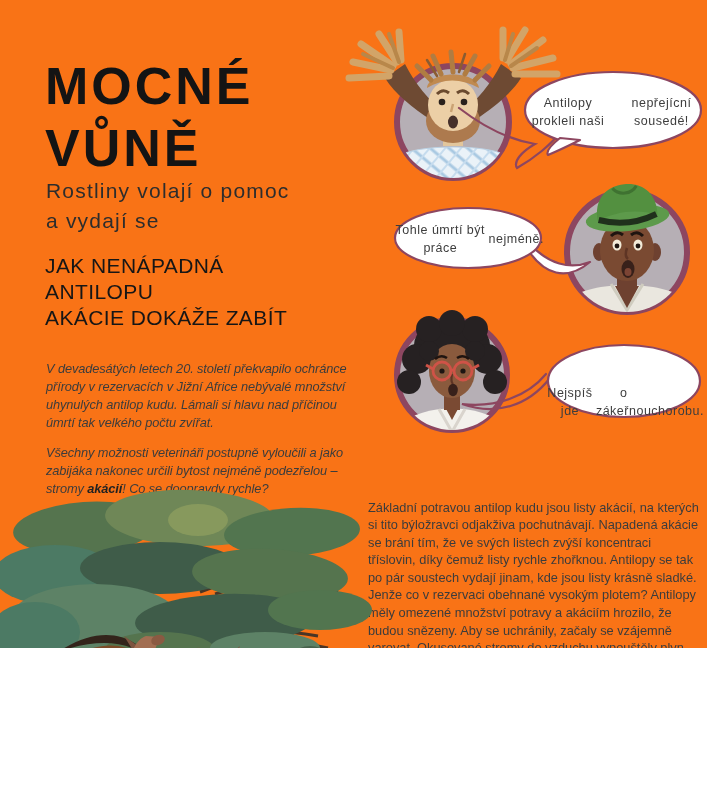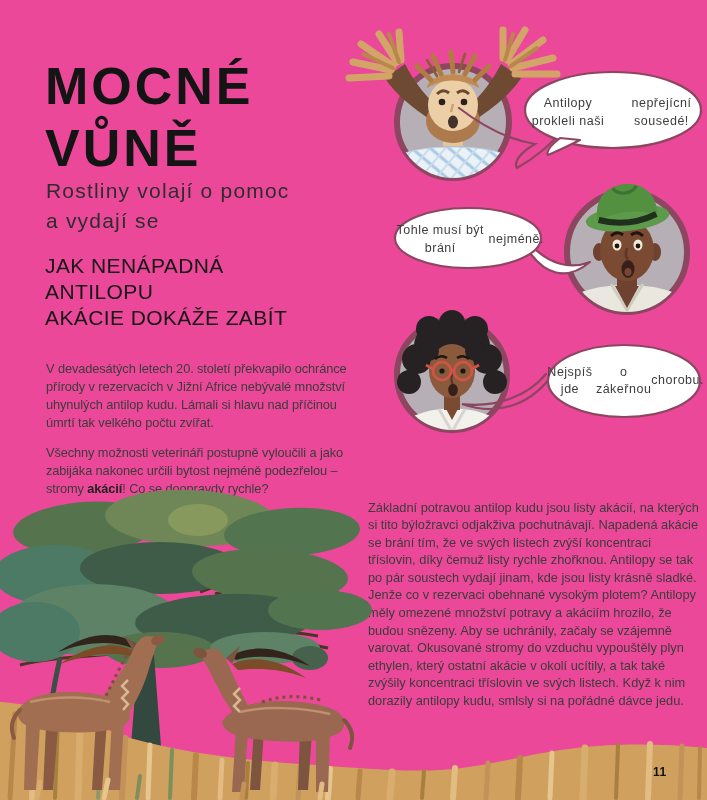--- a/index.html
+++ b/index.html
@@ -1,55 +1,55 @@
 <!DOCTYPE html>
 <html><head>
 <meta charset="utf-8">
 <style>
   html,body { margin:0; padding:0; background:#ffffff; }
   .page {
-    position:relative; width:707px; height:800px; background:#ec4899;
+    position:relative; width:707px; height:648px; background:#f97316;
     overflow:hidden; font-family:"Liberation Sans", sans-serif; color:#3a3a3a;
   }
   .abs { position:absolute; }
 
   
   .title {
     left:45px; top:20px; width:330px;
     font-size:52px; font-weight:700; letter-spacing:3px;
     line-height:1.2; color:#141414;
   }
   .subtitle {
     left:46px; top:176px; width:330px;
     font-size:21px; font-weight:400; letter-spacing:1.2px;
     line-height:1.45; color:#2d2d2d;
   }
   .heading {
     left:45px; top:236px; width:330px;
     font-size:21px; font-weight:400; letter-spacing:0.4px;
     line-height:1.22; color:#161616;
   }
-  .para { font-size:12.8px; line-height:1.42; letter-spacing:-0.1px; color:#3c3c3c; }
+  .para { font-size:12.8px; line-height:1.42; letter-spacing:-0.1px; color:#3c3c3c;font-style:italic; }
   .para1 { left:46px; top:347px; width:322px; }
   .para2 { left:46px; top:431px; width:322px; }
   .para b { color:#222; }
   .main-text { left:368px; top:486px; width:331px; font-size:12.8px; line-height:1.37; color:#3c3c3c; }
 
   
   .portrait { z-index:2; }
   .tail { z-index:3; }
   .bubble { z-index:4; }
   .bubble .bubble-svg { position:absolute; left:0; top:0; }
   .bubble .bubble-text {
     position:absolute; inset:0; display:flex; 
     align-items:center; justify-content:center;
     font-size:12.5px; letter-spacing:0.5px; line-height:1.45; color:#3d3d3d;
     text-align:center;
   }
-  .bubble3 .bubble-text { line-height:1.4; }
+  .bubble3 .bubble-text { line-height:1.4;align-items:flex-end; }
 
   .page-number {
     left:653px; top:765px; font-size:12px; font-weight:700; color:#111;
     z-index:6; letter-spacing:0.5px;
   }
   .illustration { left:0; top:480px; z-index:1; }
 </style>
 </head>
 <body>
 
@@ -195,21 +195,21 @@
 
   <svg class="abs tail" style="left:524px; top:240px;" width="70" height="50" viewBox="0 0 70 50">
     <path d="M4,10 C20,34 42,42 66,22 C46,30 24,24 6,4 Z" fill="#ffffff" stroke="#8d4660" stroke-width="2.2" stroke-linejoin="round"></path>
   </svg>
 
   <div class="abs bubble" style="left:392px; top:206px; width:152px; height:66px;">
     <svg class="bubble-svg" width="152" height="66" viewBox="0 0 152 66">
       <ellipse cx="76" cy="32" rx="73" ry="30" fill="#ffffff" stroke="#8d4660" stroke-width="2.2"></ellipse>
     </svg>
     <div class="bubble-text">
-      <div>Tohle musí být brání</div>
+      <div>Tohle úmrtí být práce</div>
       <div>nejméně.</div>
     </div>
   </div>
 
   <svg class="abs portrait" style="left:367px; top:287px;" width="175" height="175" viewBox="0 0 175 175">
     <defs>
         <clipPath id="clip3">
           <circle cx="85" cy="88" r="55"></circle>
         </clipPath>
       </defs>

